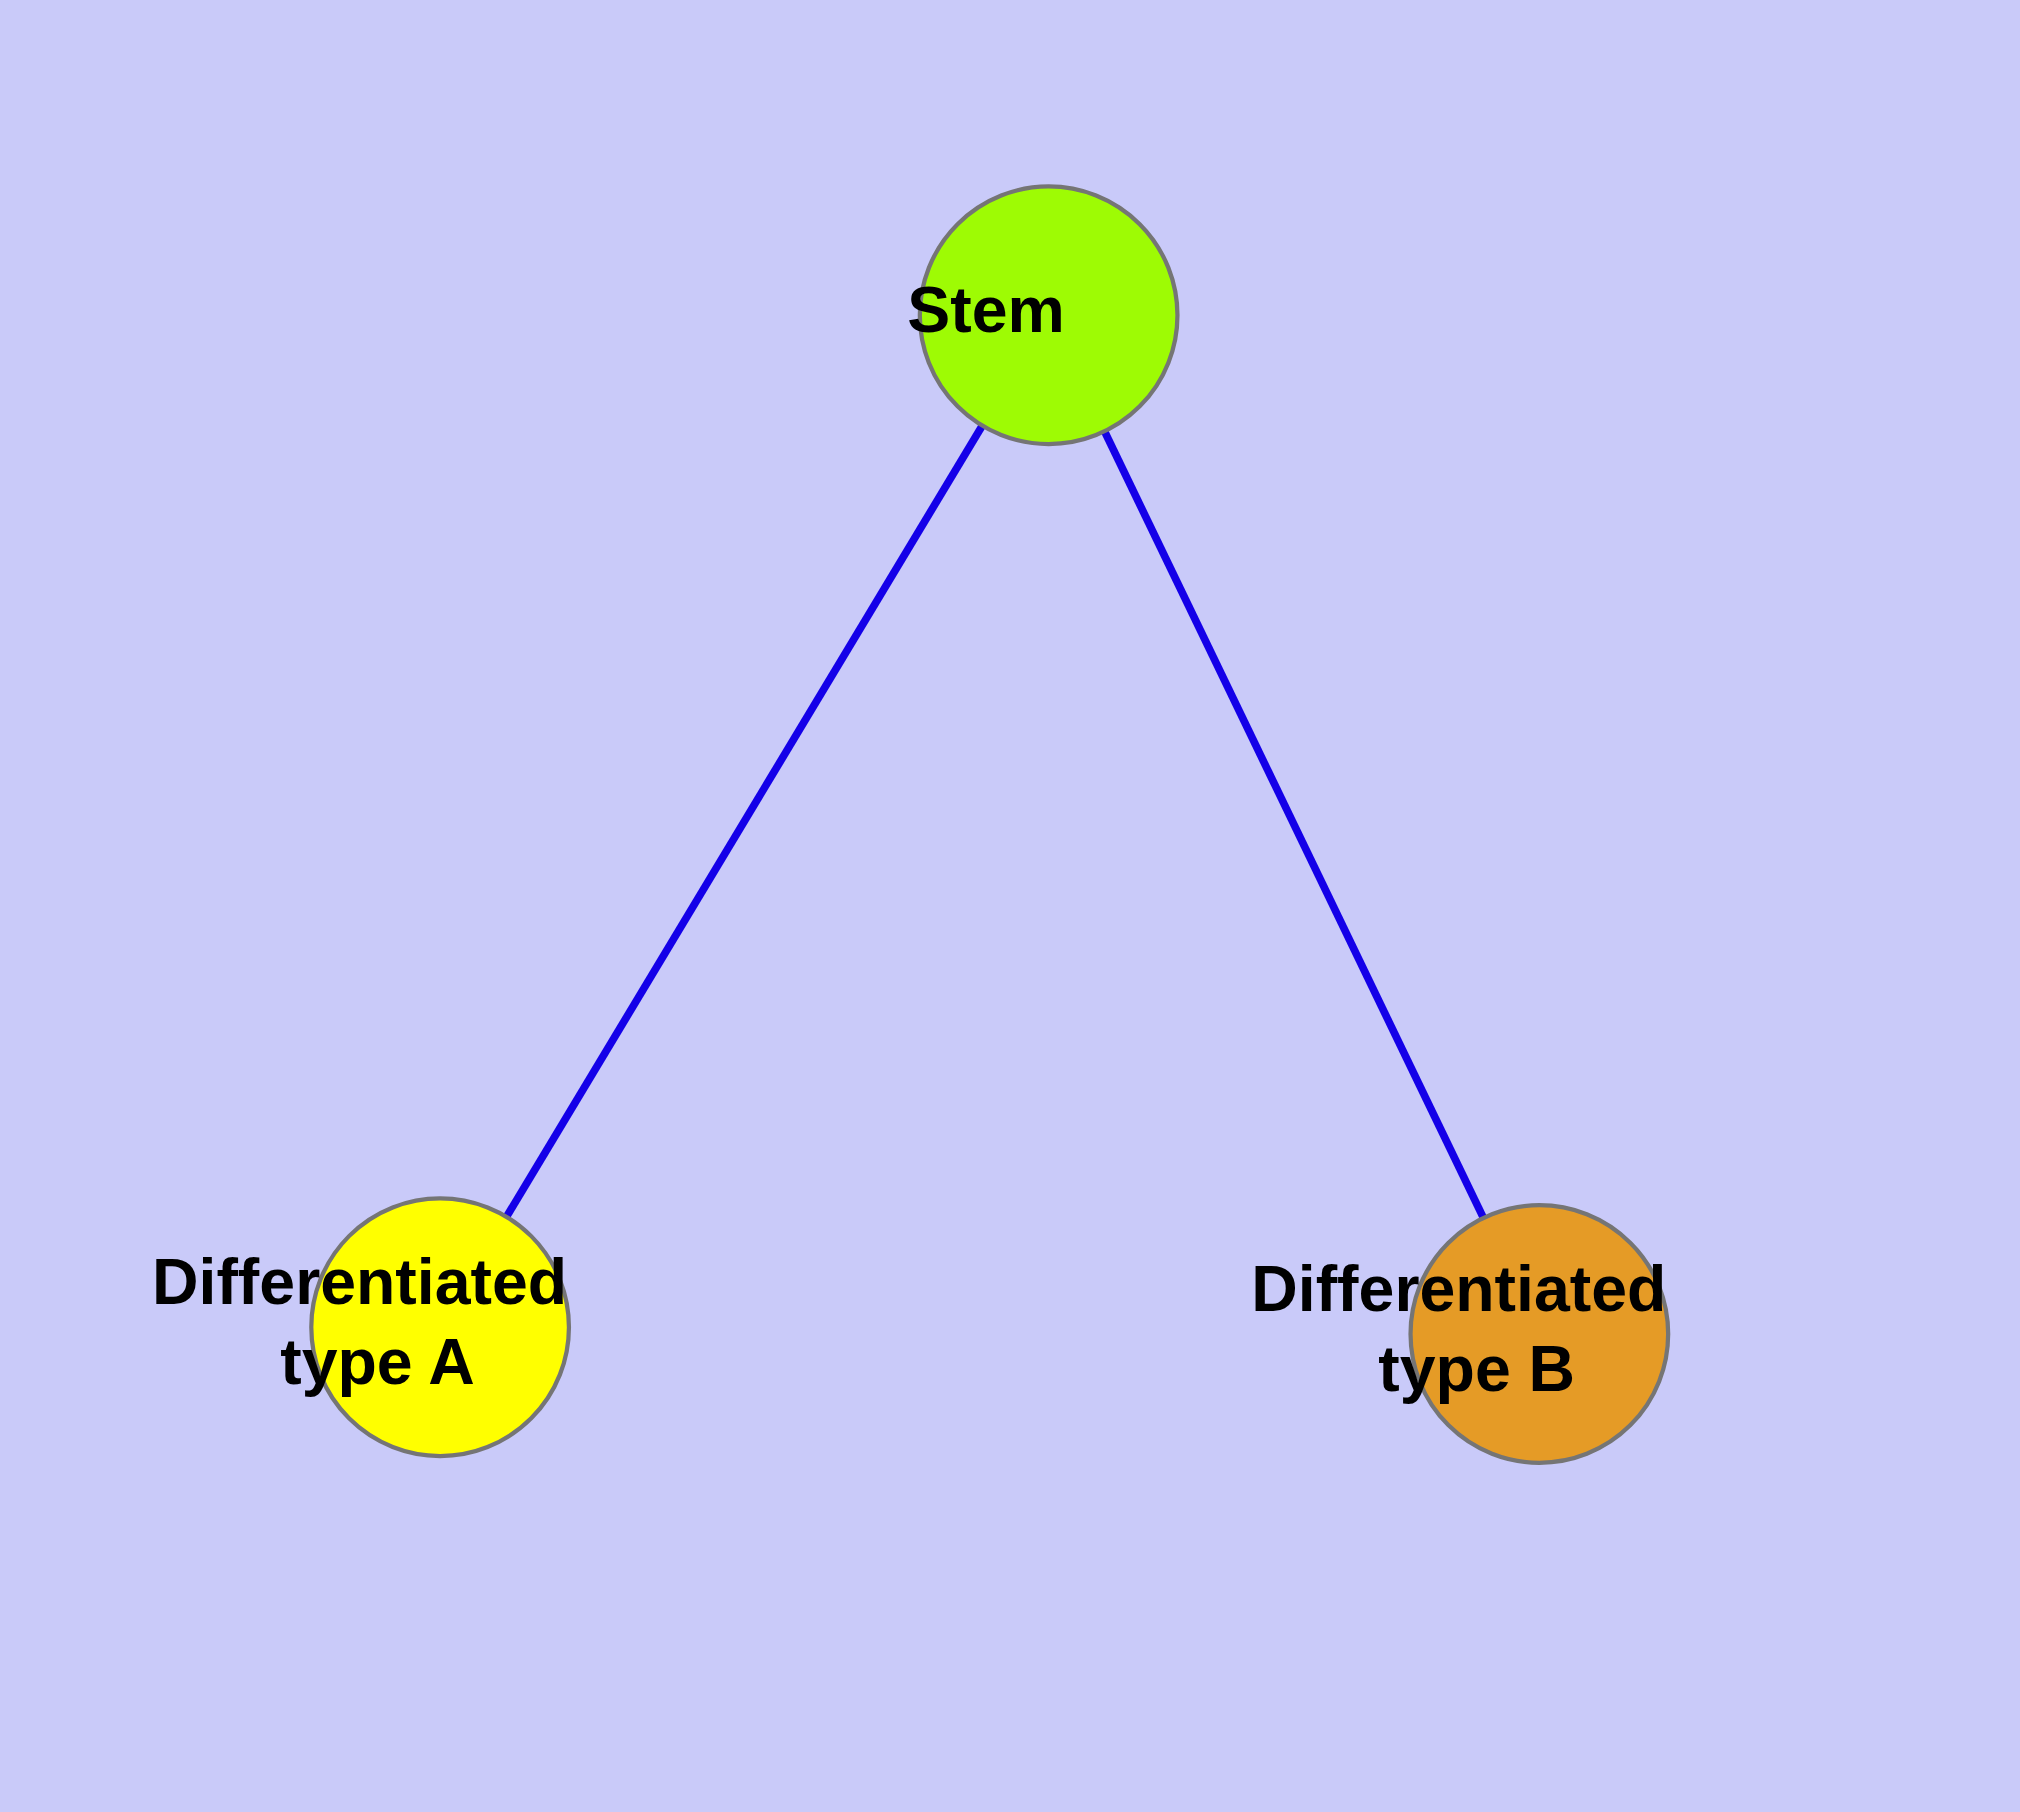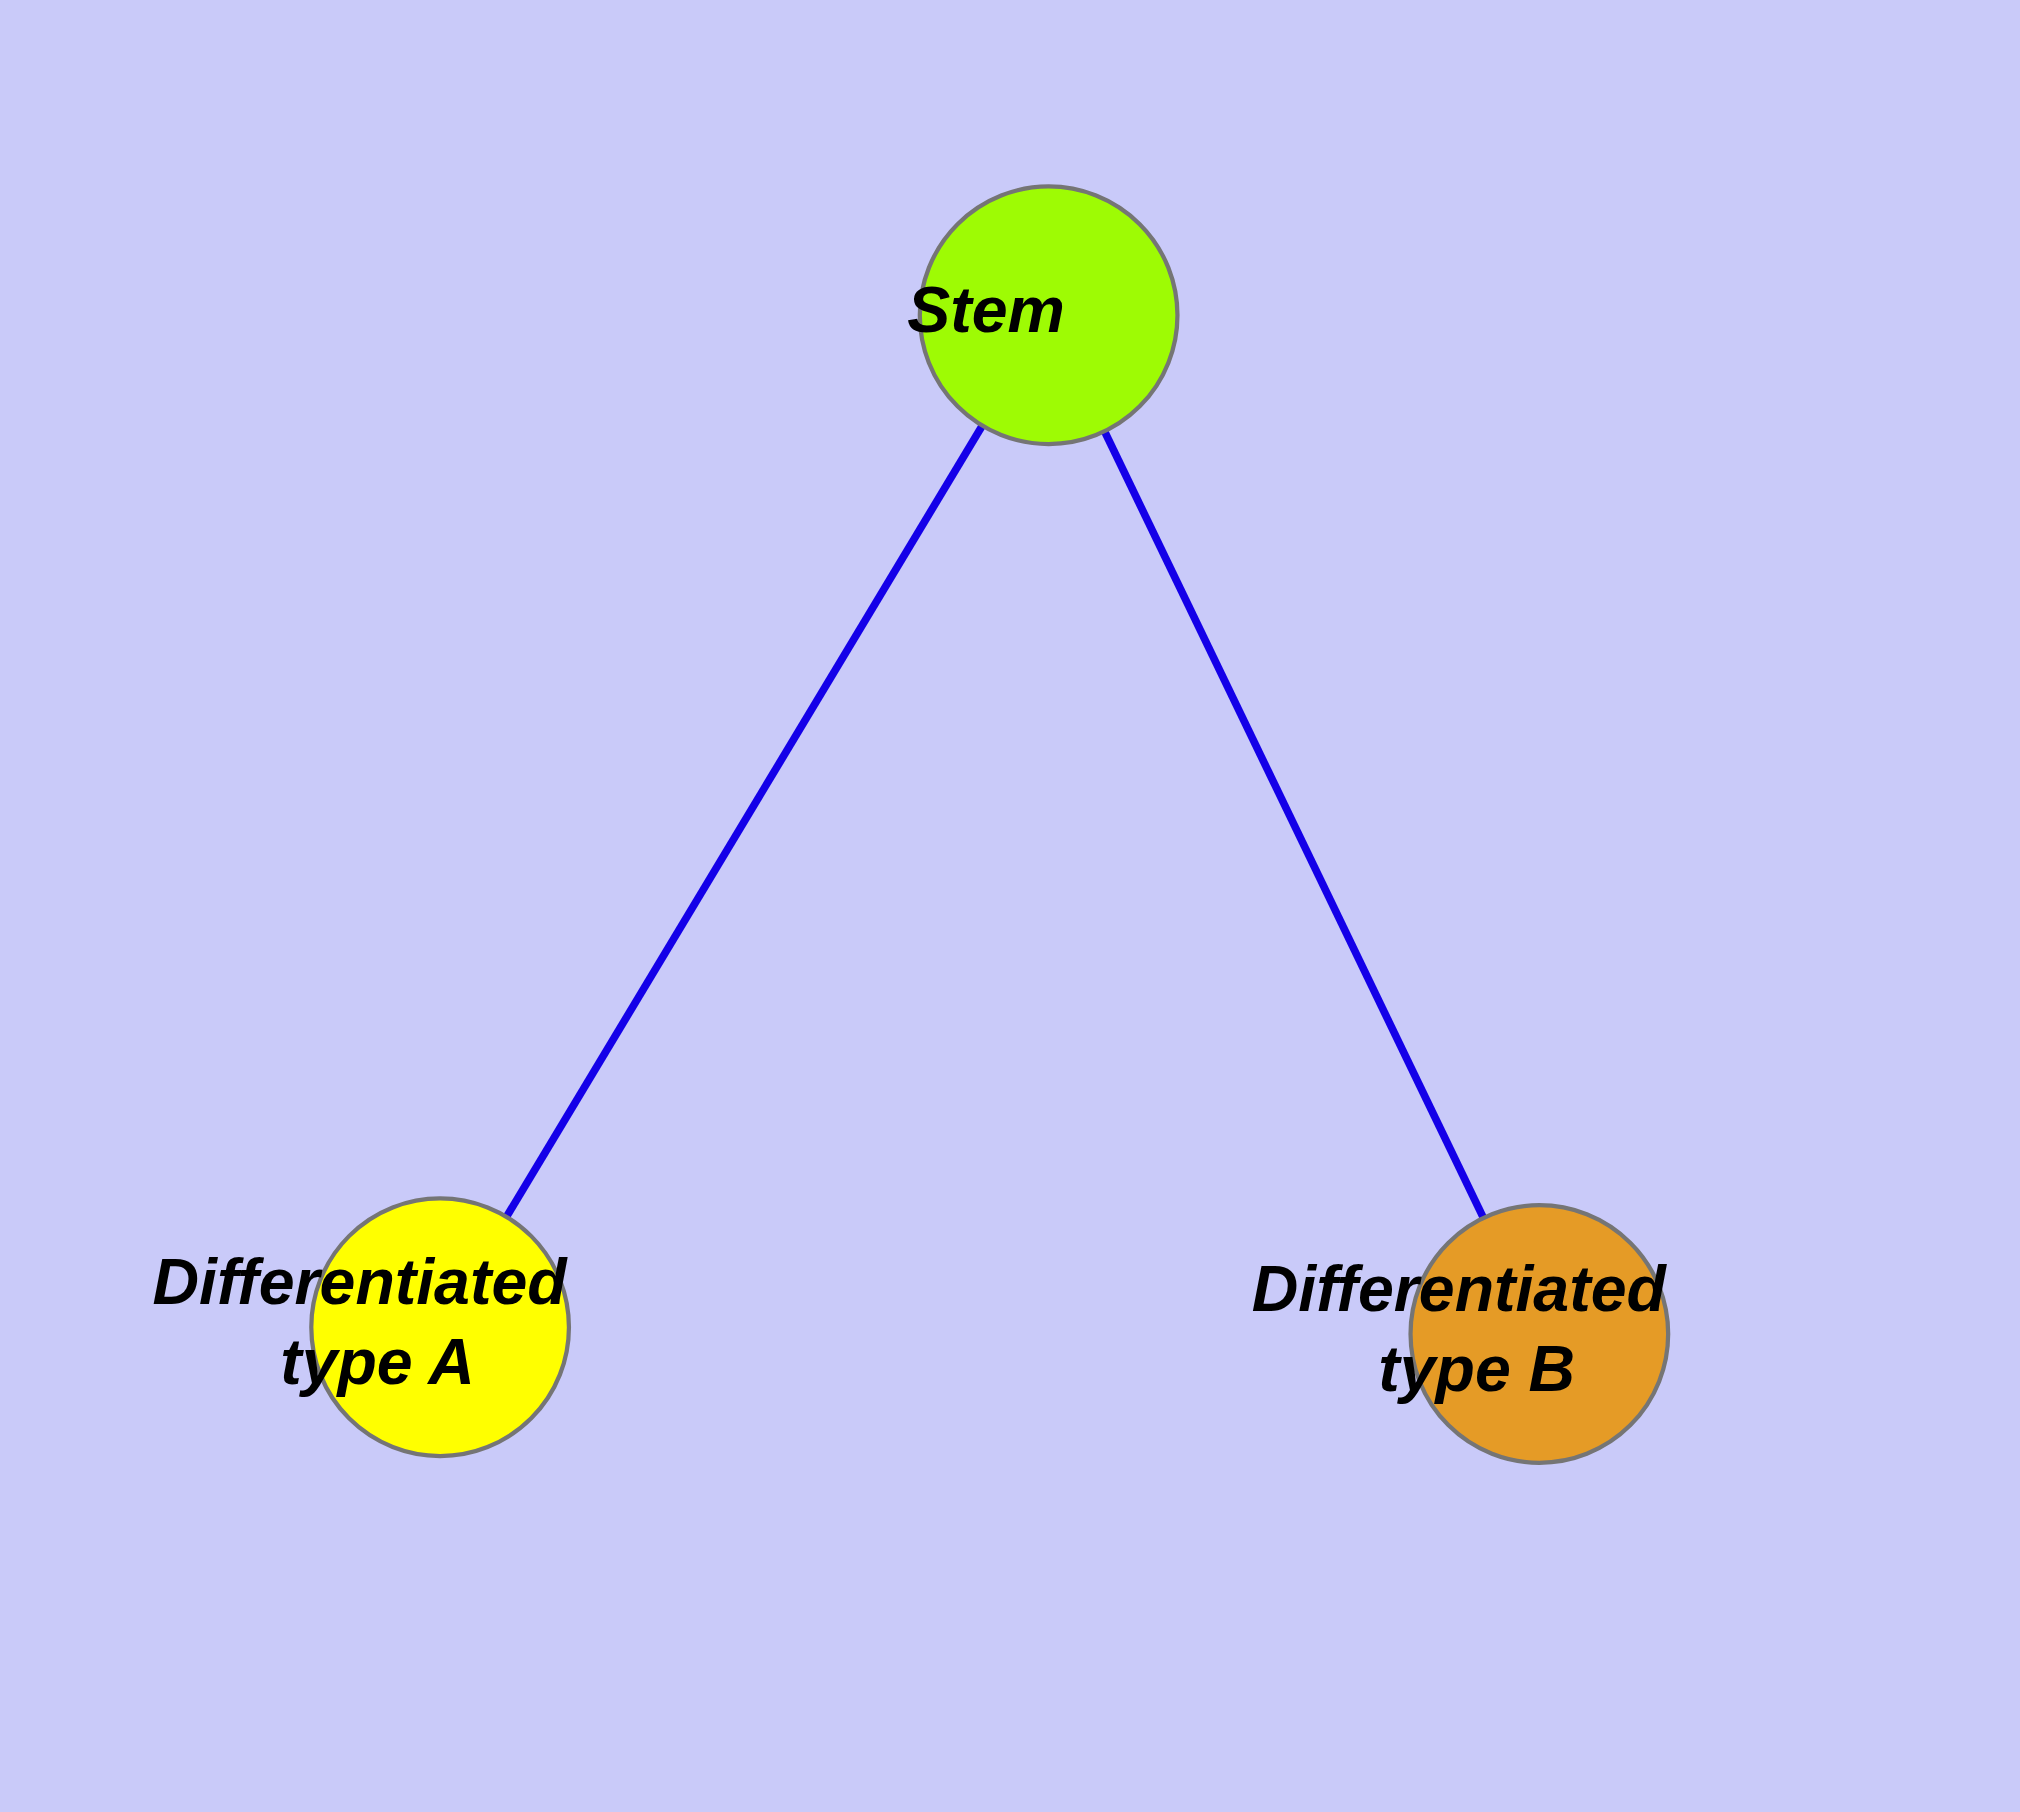--- a/index.html
+++ b/index.html
@@ -34,21 +34,21 @@
     fill: #000000;
     font-family: "Liberation Sans", sans-serif;
     dominant-baseline: middle;
     text-anchor: middle;
     white-space: pre;
   }
 </style>
 </head>
 <body>
 
-<div id="canvas" style="width: 2021px; height: 1812px; font-style: italic;">
+<div id="canvas" style="width: 2021px; height: 1812px;">
 
   <div id="plot-bg" style="background: rgb(201, 202, 249); width: 2021px; height: 1812px;"></div>
 
   <svg id="graph-svg" viewBox="0 0 2384 2138" style="width: 2021px; height: 1812px;">
 
     <g>
       <line stroke="#1400e8" stroke-width="9" stroke-linecap="butt" x1="1237" y1="372" x2="519" y2="1566"></line>
       <line stroke="#1400e8" stroke-width="9" stroke-linecap="butt" x1="1237" y1="372" x2="1816" y2="1574"></line>
     </g>
 

